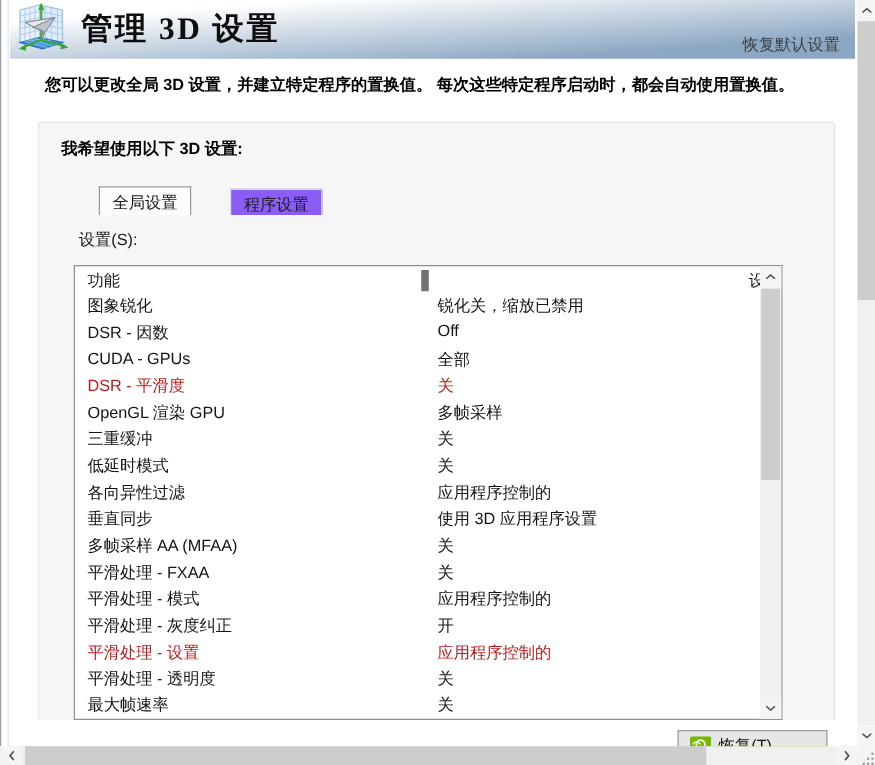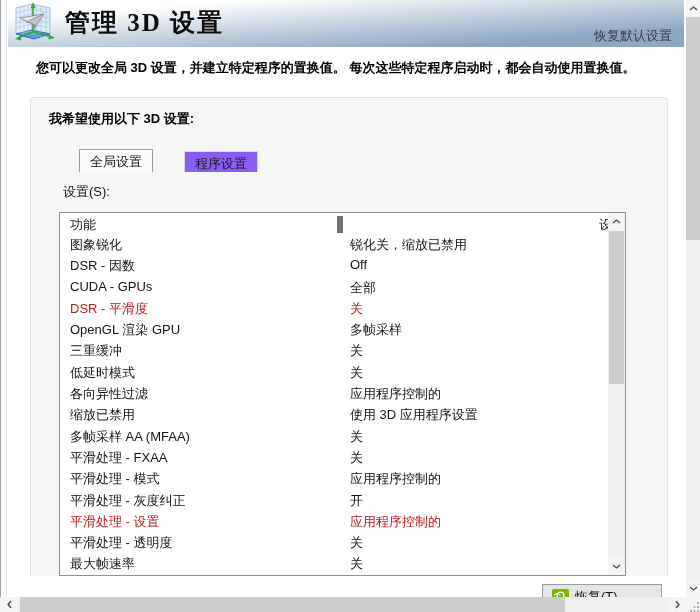--- a/index.html
+++ b/index.html
@@ -193,21 +193,21 @@
         </div>
         <div class="lv-row">
           <span class="c1">低延时模式</span>
           <span class="c2">关</span>
         </div>
         <div class="lv-row">
           <span class="c1">各向异性过滤</span>
           <span class="c2">应用程序控制的</span>
         </div>
         <div class="lv-row">
-          <span class="c1">缩放已禁用</span>
+          <span class="c1">垂直同步</span>
           <span class="c2">使用 3D 应用程序设置</span>
         </div>
         <div class="lv-row">
           <span class="c1">多帧采样 AA (MFAA)</span>
           <span class="c2">关</span>
         </div>
         <div class="lv-row">
           <span class="c1">平滑处理 - FXAA</span>
           <span class="c2">关</span>
         </div>

